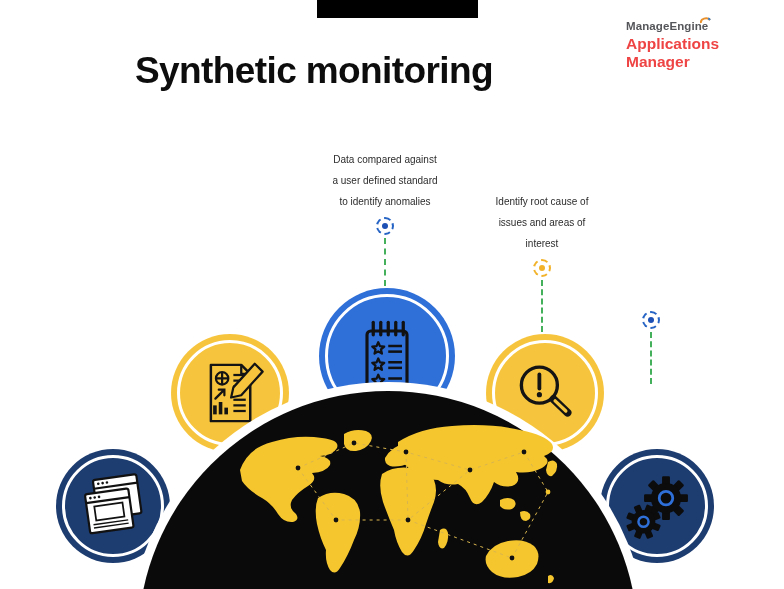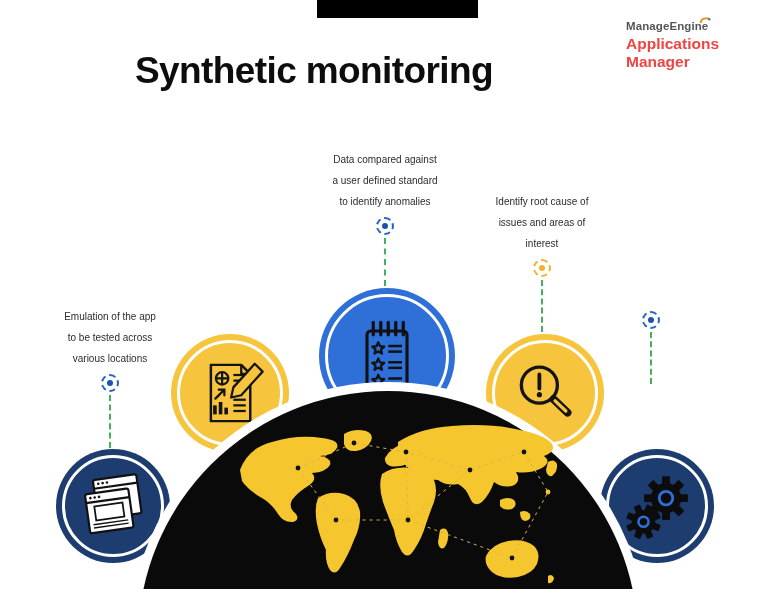--- a/index.html
+++ b/index.html
@@ -71,27 +71,20 @@
   <div class="logo">
     <div class="brand"><span>ManageEngine</span><svg class="swoosh" width="12" height="9" viewBox="0 0 12 9">
           <path d="M1,7 A5,4 0 0 1 10,4" fill="none" stroke="#e8912d" stroke-width="2"></path>
           <path d="M8.2,2.4 A5,4 0 0 1 10,4" fill="none" stroke="#3f7ec6" stroke-width="2"></path>
         </svg></div>
     <div class="product">Applications Manager</div>
   </div>
 
   <div class="title">Synthetic monitoring</div>
 
-  <div class="step s1">
-    <div class="step-label">Emulation of the app
-to be tested across
-various locations</div>
-    <div class="marker blue"></div>
-    <div class="connector"></div>
-  </div>
   <div class="step s3">
     <div class="step-label">Data compared against
 a user defined standard
 to identify anomalies</div>
     <div class="marker blue"></div>
     <div class="connector"></div>
   </div>
   <div class="step s4">
     <div class="step-label">Identify root cause of
 issues and areas of

